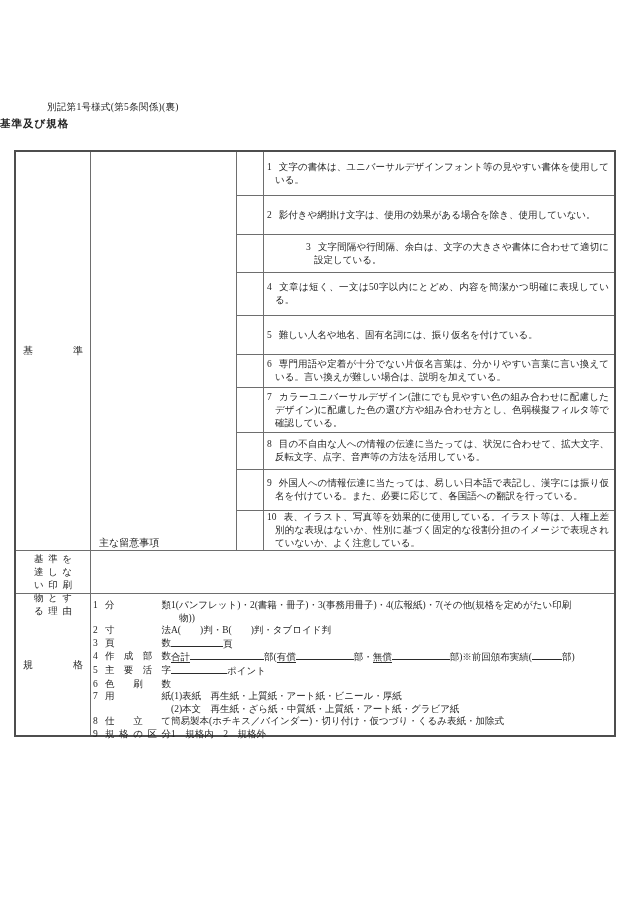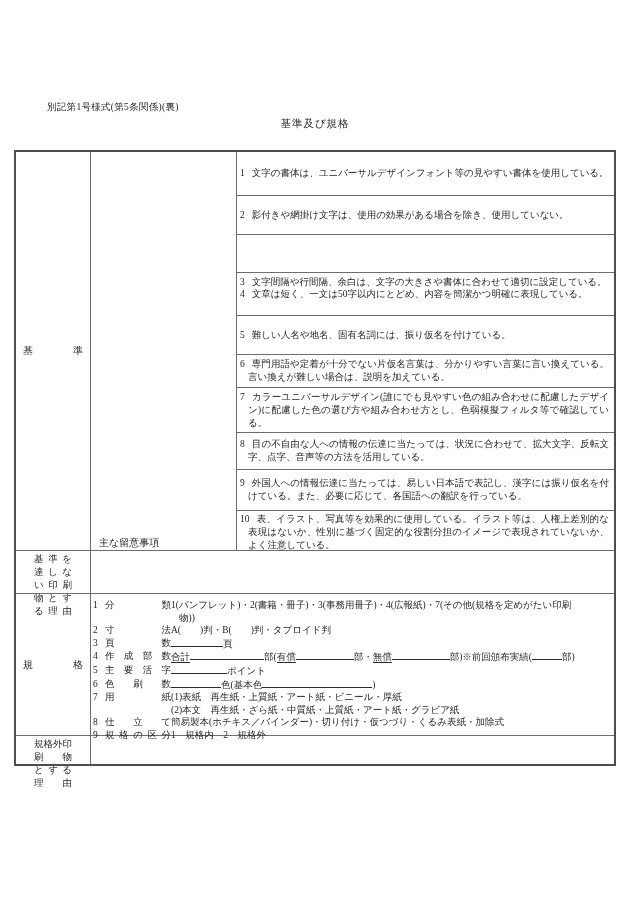--- a/index.html
+++ b/index.html
@@ -3,39 +3,39 @@
 <meta charset="utf-8">
 <style>
   html,body{margin:0;padding:0;background:#ffffff;}
   body{
     width:630px;height:903px;position:relative;overflow:hidden;
     font-family:"Liberation Serif","DejaVu Serif",serif;
     color:#1f1f1f;
     -webkit-font-smoothing:antialiased;
   }
   .form-no{position:absolute;left:47px;top:101px;font-size:9.5px;letter-spacing:.3px;}
-  .doc-title{position:absolute;left:0;top:117px;width:630px;text-align:center;font-size:10.5px;letter-spacing:1px;}
+  .doc-title{position:absolute;left:0;top:117px;width:630px;text-align:left;font-size:10.5px;letter-spacing:1px;font-weight:bold;}
   .sheet{
     position:absolute;left:14px;top:150px;width:602px;
     border:2px solid #4e4e4e;box-sizing:border-box;background:#fff;
   }
   .sheet *{box-sizing:border-box;}
   .row{display:flex;width:100%;}
   .row-criteria{height:398px;}
   .row-below{height:43px;border-top:1px solid #6e6e6e;}
   .row-spec{height:142px;border-top:1px solid #6e6e6e;}
   .row-offspec{height:29px;border-top:1px solid #6e6e6e;}
   .label-col{width:75px;flex:none;border-right:1px solid #6e6e6e;}
   .v-center{display:flex;align-items:center;}
   .stretch-label{display:block;width:100%;padding:0 7px;font-size:10px;
     text-align:justify;text-align-last:justify;}
   .notes-col{width:146px;flex:none;border-right:1px solid #6e6e6e;
     display:flex;align-items:flex-end;padding-left:8px;font-size:10px;}
   .items-col{flex:1;display:flex;flex-direction:column;}
-  .item-row{display:flex;width:100%;flex-direction:column;}
+  .item-row{display:flex;width:100%;}
   .item-row + .item-row{border-top:1px solid #6e6e6e;}
   .check-cell{width:27px;flex:none;border-right:1px solid #6e6e6e;}
   .item-text-cell{flex:1;display:flex;align-items:center;padding:2px 5px 2px 3px;}
   .item-text{margin:0;font-size:9.5px;line-height:13px;padding-left:8px;text-indent:-8px;
     text-align:justify;}
   .inum{margin-right:7px;}
   .multiline-label{padding:2px 18px;}
   .multiline-label div{font-size:9.5px;line-height:13px;text-align:justify;text-align-last:justify;}
   .spec-content{flex:1;padding:5px 4px 0 2px;font-size:9.5px;line-height:12.6px;}
   .spec-row{display:flex;}
@@ -173,23 +173,20 @@
         <div class="spec-row">
           <span class="spec-num">5</span>
           <span class="spec-label">主要活字</span>
           <div class="spec-lines">
             <div class="spec-line"><span class="blank" style="width: 56px;"></span><span>ポイント</span></div>
           </div>
         </div>
         <div class="spec-row">
           <span class="spec-num">6</span>
           <span class="spec-label">色刷数</span>
-          <div class="spec-lines">
-            <div class="spec-line"><span class="blank" style="width: 50px;"></span><span>色(基本色</span><span class="blank" style="width: 110px;"></span><span>)</span></div>
-          </div>
         </div>
         <div class="spec-row">
           <span class="spec-num">7</span>
           <span class="spec-label">用紙</span>
           <div class="spec-lines">
             <div class="spec-line"><span>(1)表紙　再生紙・上質紙・アート紙・ビニール・厚紙</span></div>
             <div class="spec-line"><span>(2)本文　再生紙・ざら紙・中質紙・上質紙・アート紙・グラビア紙</span></div>
           </div>
         </div>
         <div class="spec-row">
@@ -202,21 +199,14 @@
         <div class="spec-row">
           <span class="spec-num">9</span>
           <span class="spec-label">規格の区分</span>
           <div class="spec-lines">
             <div class="spec-line"><span>1　規格内　2　規格外</span></div>
           </div>
         </div>
       </div>
   </div>
 
-  <div class="row row-offspec">
-    <div class="label-col multiline-label">
-      <div>規格外印刷物</div>
-      <div>とする理由</div>
-    </div>
-    <div class="empty-cell"></div>
-  </div>
 
 </div>
 
 </body></html>

